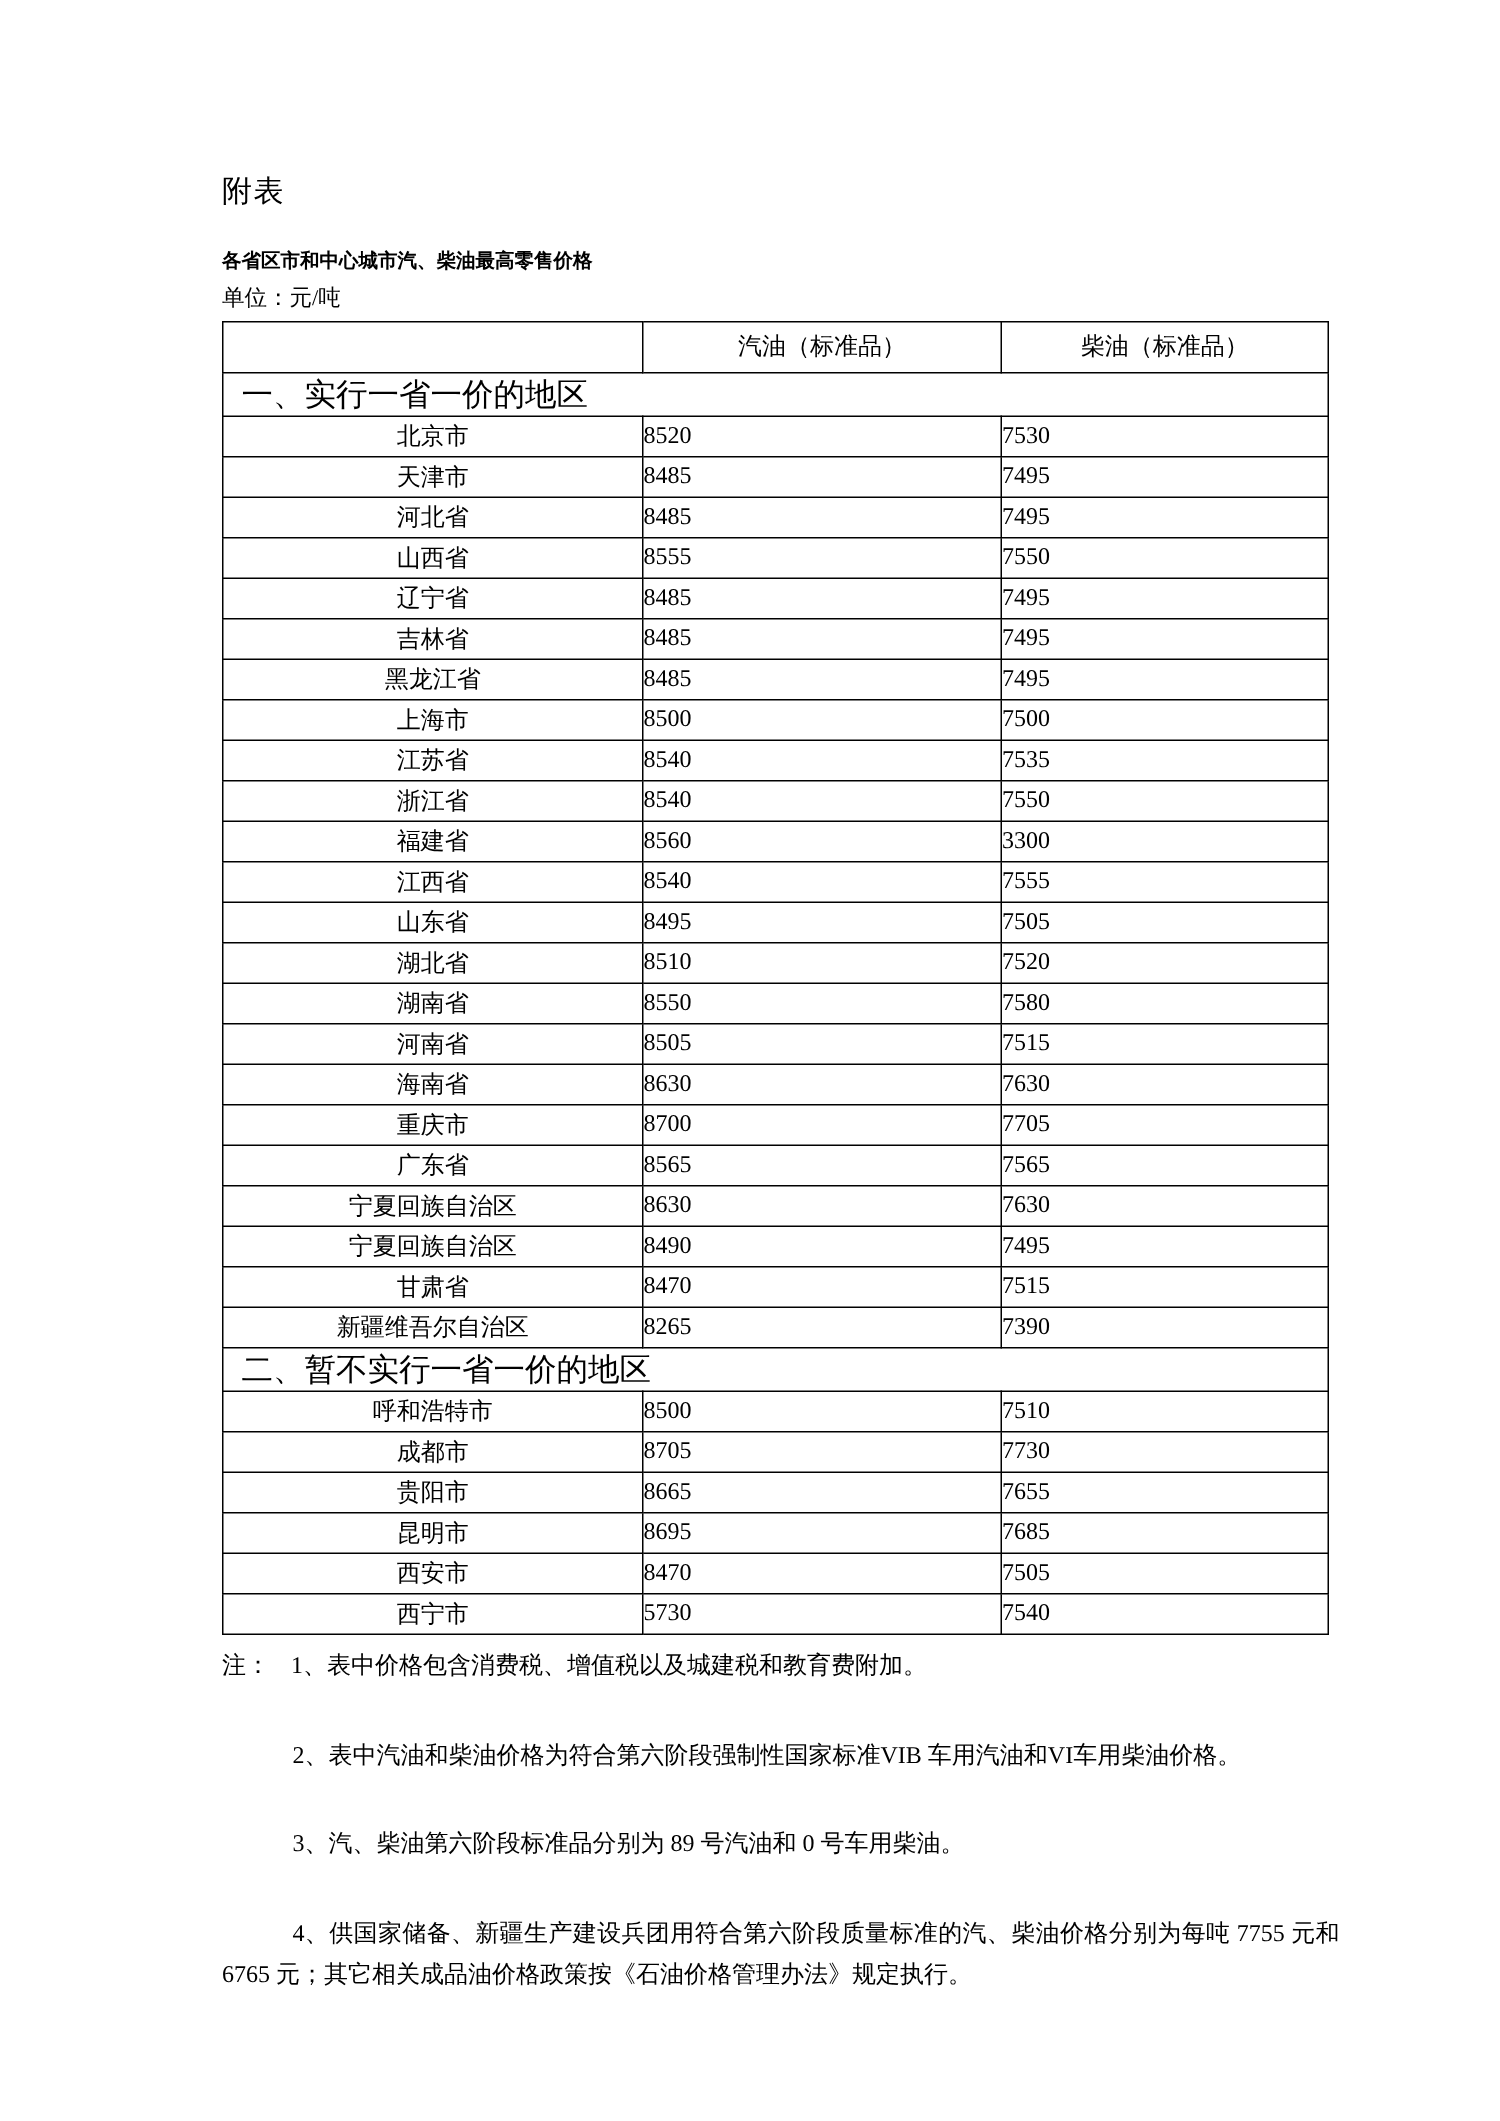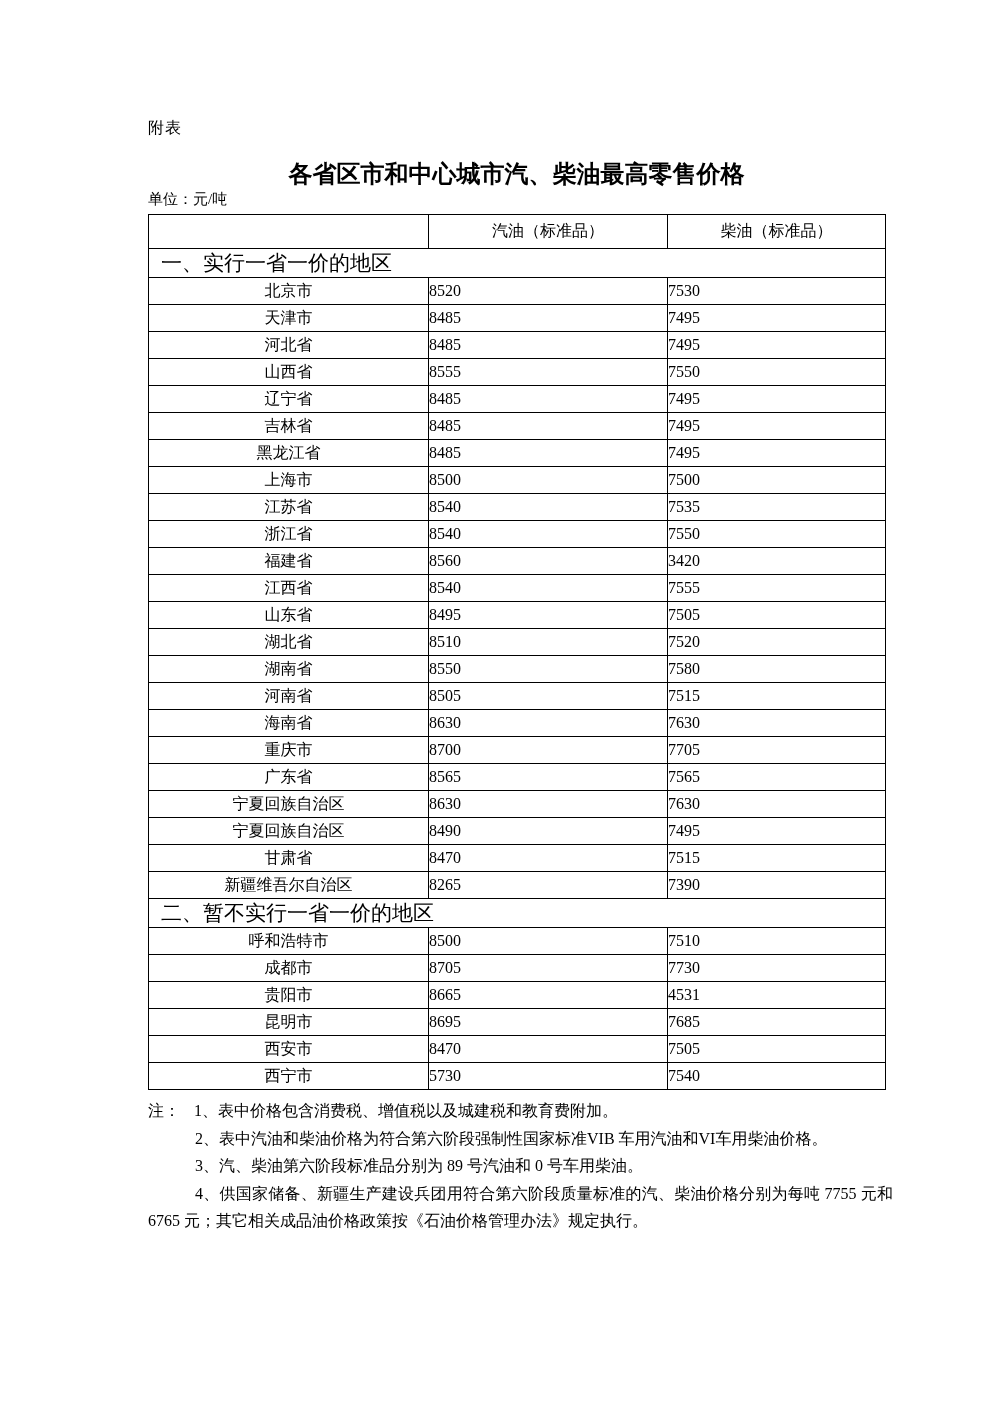--- a/index.html
+++ b/index.html
@@ -16,29 +16,29 @@
     overflow: hidden;
   }
   .content {
     position: absolute;
     left: 148px;
     top: 0;
     width: 737px;
     padding-top: 117px;
   }
   .appendix-label {
-    font-size: 16px;
+    font-size: 20px;
     line-height: 22px;
     letter-spacing: 1px;
   }
   .doc-title {
     margin-top: 22px;
-    text-align: center;
+    text-align: left;
     font-weight: bold;
-    font-size: 24px;
+    font-size: 13px;
     line-height: 26px;
     font-family: "Liberation Sans", "DejaVu Sans", sans-serif;
   }
   .unit-line {
     margin-top: 2px;
     margin-bottom: 5px;
     text-align: left;
     font-size: 15px;
     line-height: 20px;
     padding-right: 2px;
@@ -71,21 +71,21 @@
   td.num-cell { text-align: left; }
   .notes {
     margin-top: 7px;
     font-size: 16px;
     line-height: 27.5px;
     width: 745px;
   }
   .note-line { text-align: justify; }
   .note-label { display: inline-block; }
   .note-first-text { margin-left: 14px; }
-  .note-indent { text-indent: 47px; }
+  .note-indent { text-indent: 47px; margin-top: 32px; }
 </style>
 </head>
 <body>
 
 <div class="page">
   <div class="content">
 
     <div class="appendix-label">附表</div>
 
     <div class="doc-title">各省区市和中心城市汽、柴油最高零售价格</div>
@@ -153,21 +153,21 @@
             <td class="num-cell">7535</td>
           </tr>
           <tr class="data-row">
             <td class="region-cell">浙江省</td>
             <td class="num-cell">8540</td>
             <td class="num-cell">7550</td>
           </tr>
           <tr class="data-row">
             <td class="region-cell">福建省</td>
             <td class="num-cell">8560</td>
-            <td class="num-cell">3420</td>
+            <td class="num-cell">3300</td>
           </tr>
           <tr class="data-row">
             <td class="region-cell">江西省</td>
             <td class="num-cell">8540</td>
             <td class="num-cell">7555</td>
           </tr>
           <tr class="data-row">
             <td class="region-cell">山东省</td>
             <td class="num-cell">8495</td>
             <td class="num-cell">7505</td>
@@ -231,21 +231,21 @@
             <td class="num-cell">7510</td>
           </tr>
           <tr class="data-row">
             <td class="region-cell">成都市</td>
             <td class="num-cell">8705</td>
             <td class="num-cell">7730</td>
           </tr>
           <tr class="data-row">
             <td class="region-cell">贵阳市</td>
             <td class="num-cell">8665</td>
-            <td class="num-cell">4531</td>
+            <td class="num-cell">7655</td>
           </tr>
           <tr class="data-row">
             <td class="region-cell">昆明市</td>
             <td class="num-cell">8695</td>
             <td class="num-cell">7685</td>
           </tr>
           <tr class="data-row">
             <td class="region-cell">西安市</td>
             <td class="num-cell">8470</td>
             <td class="num-cell">7505</td>

